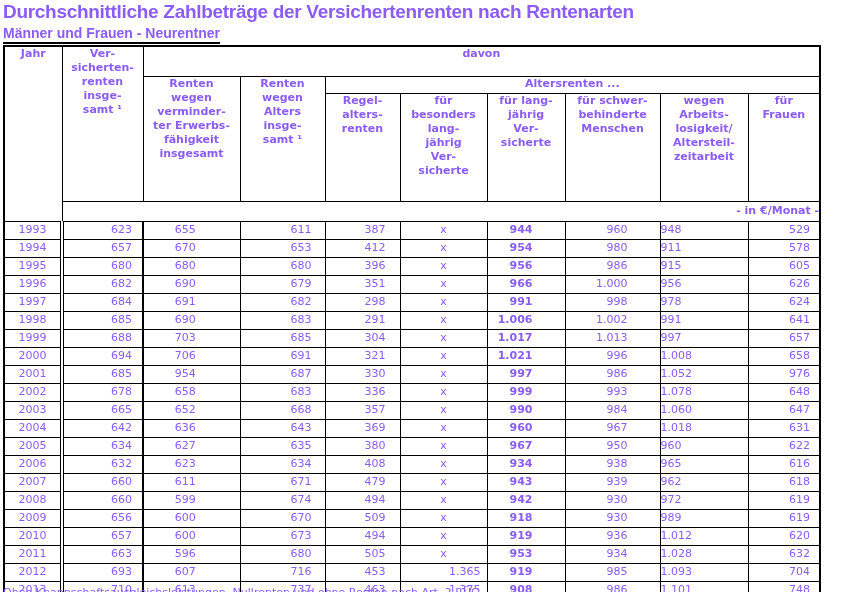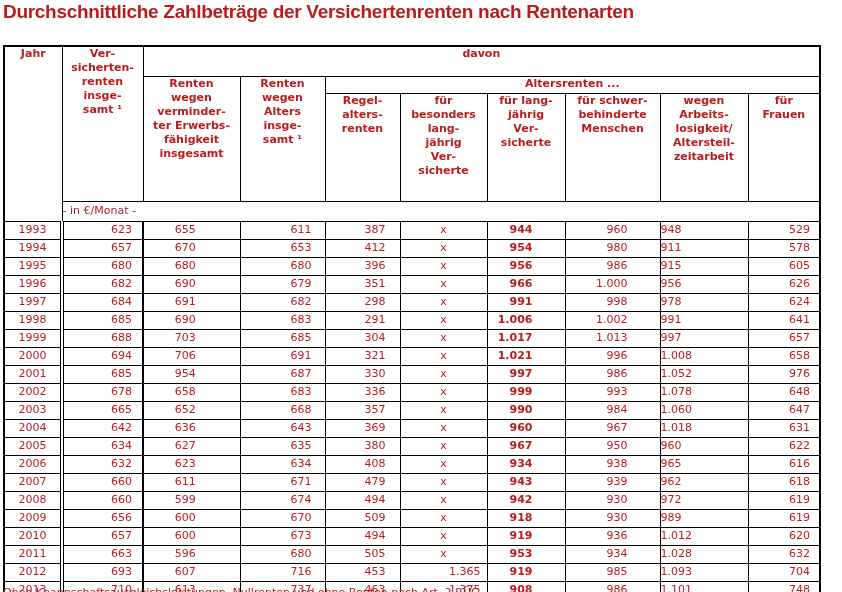--- a/index.html
+++ b/index.html
@@ -1,18 +1,18 @@
 <!DOCTYPE html>
 <html><head>
 <meta charset="utf-8">
 <style>
   html,body{margin:0;padding:0;background:#fff;}
   .page{
     position:relative;width:842px;height:592px;background:#ffffff;
-    overflow:hidden;color:#b91c1c;font-family:"DejaVu Sans",sans-serif;
+    overflow:hidden;color:#8b5cf6;font-family:"DejaVu Sans",sans-serif;
   }
   .title{
     position:absolute;left:3px;top:1px;
     font-family:"Liberation Sans",sans-serif;
     font-size:19px;font-weight:bold;letter-spacing:-0.3px;white-space:nowrap;
   }
   .subtitle{
     position:absolute;left:3px;top:25px;
     font-family:"Liberation Sans",sans-serif;
     font-size:14px;font-weight:bold;white-space:nowrap;
@@ -28,21 +28,21 @@
     font-size:11px;line-height:14px;
     padding:0;overflow:hidden;
   }
   thead th{
     font-weight:bold;vertical-align:top;text-align:center;
     white-space:pre-line;padding-top:1px;
   }
   th.jahr{vertical-align:top;border-right:4px double #000;border-bottom:2px solid #000;}
   th.vers{border-right:2px solid #000;}
   td.unit{
-    font-weight:normal;text-align:left;vertical-align:middle;
+    font-weight:bold;text-align:right;vertical-align:middle;
     border-bottom:2px solid #000;font-size:11px;
   }
   tbody td{
     border-top:none;border-bottom:none;
     height:17px;vertical-align:middle;white-space:nowrap;
   }
   tbody tr:last-child td{border-top:1px dashed #000;height:18px;}
   tbody td.c0{text-align:center;border-right:4px double #000;}
   tbody td.c1{text-align:right;padding-right:10px;border-right:2px solid #000;}
   tbody td.c2{text-align:center;padding-right:13px;}
@@ -58,20 +58,21 @@
     position:absolute;left:3px;top:586px;
     font-size:11px;white-space:nowrap;
   }
 </style>
 </head>
 <body>
 
 <div class="page">
 
   <div class="title">Durchschnittliche Zahlbeträge der Versichertenrenten nach Rentenarten</div>
+  <div class="subtitle">Männer und Frauen - Neurentner</div>
 
   <table class="main">
     <colgroup>
       <col style="width:58px">
         <col style="width:81px">
         <col style="width:97px">
       <col style="width:85px">
         <col style="width:75px">
         <col style="width:87px">
       <col style="width:78px">

